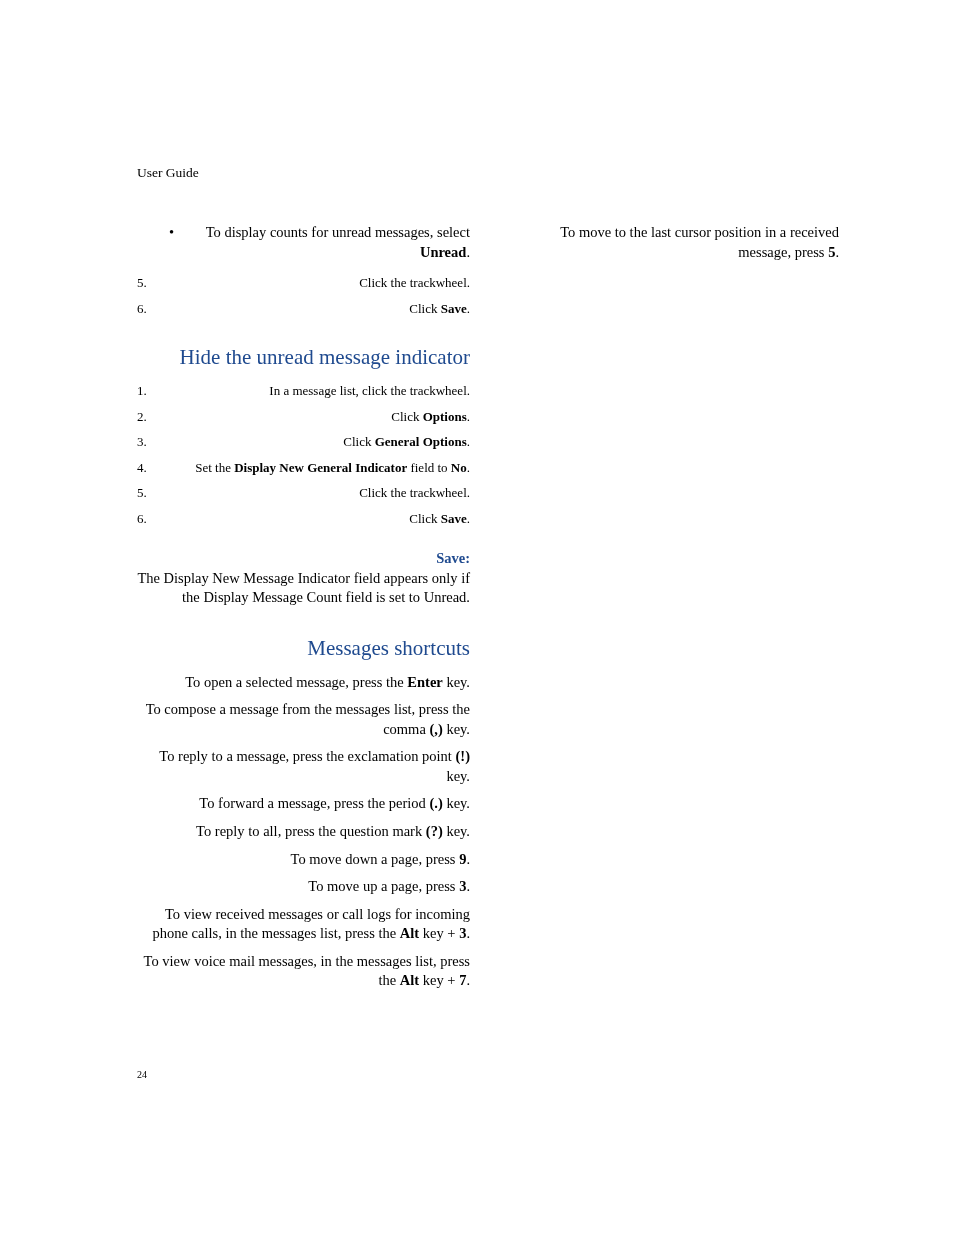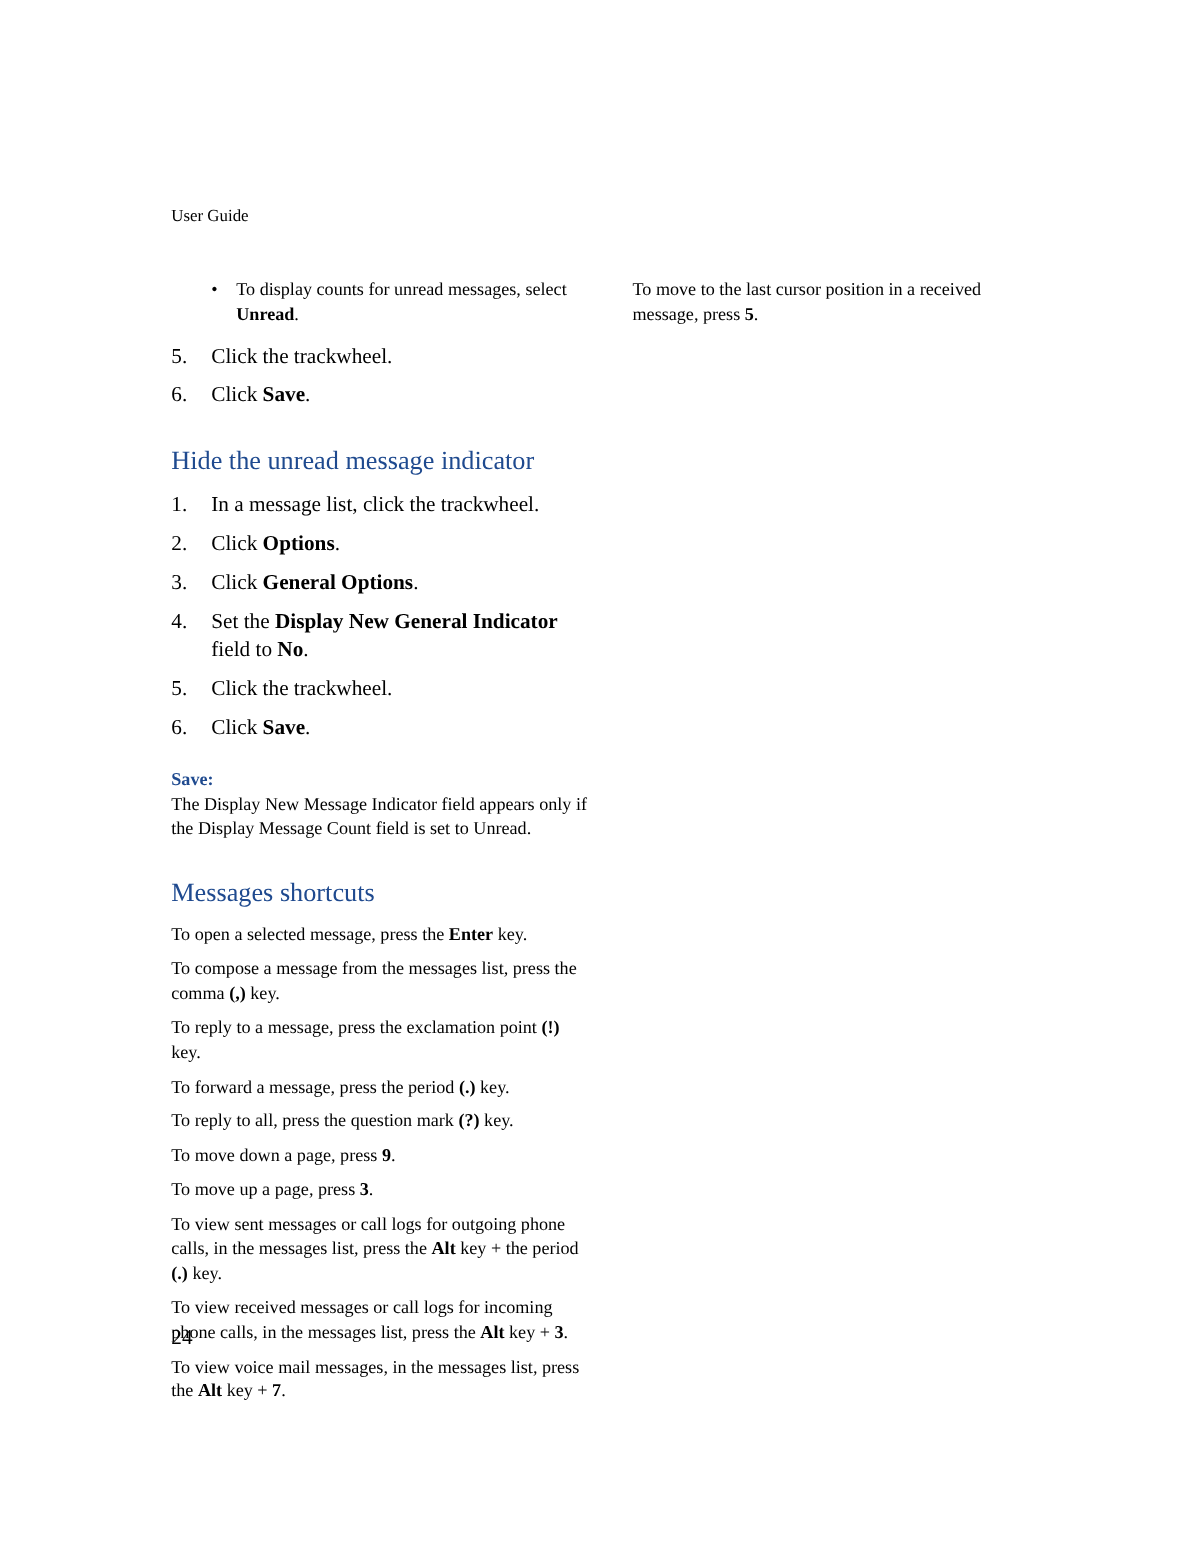--- a/index.html
+++ b/index.html
@@ -18,20 +18,21 @@
   }
   .header {
     font-size: 13.5px;
     margin-bottom: 42px;
     color: #000;
     font-family: Liberation Serif, serif;
   }
   .columns {
     display: flex;
     gap: 36px;
+    text-align: right;
   }
   .col {
     width: 333px;
   }
   .col p {
     font-size: 14.5px;
     line-height: 1.35;
     margin: 0 0 8px 0;
   }
   .bullet-list {
@@ -55,21 +56,21 @@
   .num-list {
     list-style: none;
     margin: 0 0 8px 0;
     padding: 0;
     counter-reset: item var(--start, 0);
   }
   .num-list li {
     counter-increment: item;
     position: relative;
     padding-left: 32px;
-    font-size: 17px;
+    font-size: 13px;
     line-height: 1.35;
     margin-bottom: 8px;
   }
   .num-list li::before {
     content: counter(item) ".";
     position: absolute;
     left: 0;
     top: 0;
   }
   h2 {
@@ -88,21 +89,21 @@
   .note-body {
     font-size: 14.5px;
     line-height: 1.35;
     margin: 0 0 8px 0;
   }
   .bold { font-weight: bold; }
   .page-number {
     position: absolute;
     left: 137px;
     bottom: 155px;
-    font-size: 17px;
+    font-size: 10px;
   }
 </style>
 </head>
 <body>
 
 <div class="page">
   <div class="header">User Guide</div>
 
   <div class="columns">
     <div class="col">
@@ -132,21 +133,20 @@
 
       <h2>Messages shortcuts</h2>
 
       <p><span>To open a selected message, press the </span><span class="bold">Enter</span><span> key.</span></p>
       <p><span>To compose a message from the messages list, press the comma </span><span class="bold">(,)</span><span> key.</span></p>
       <p><span>To reply to a message, press the exclamation point </span><span class="bold">(!)</span><span> key.</span></p>
       <p><span>To forward a message, press the period </span><span class="bold">(.)</span><span> key.</span></p>
       <p><span>To reply to all, press the question mark </span><span class="bold">(?)</span><span> key.</span></p>
       <p><span>To move down a page, press </span><span class="bold">9</span><span>.</span></p>
       <p><span>To move up a page, press </span><span class="bold">3</span><span>.</span></p>
-      <p><span>To view sent messages or call logs for outgoing phone calls, in the messages list, press the </span><span class="bold">Alt</span><span> key + the period </span><span class="bold">(.)</span><span> key.</span></p>
       <p><span>To view received messages or call logs for incoming phone calls, in the messages list, press the </span><span class="bold">Alt</span><span> key + </span><span class="bold">3</span><span>.</span></p>
       <p><span>To view voice mail messages, in the messages list, press the </span><span class="bold">Alt</span><span> key + </span><span class="bold">7</span><span>.</span></p>
 
     </div>
 
     <div class="col">
       <p><span>To move to the last cursor position in a received message, press </span><span class="bold">5</span><span>.</span></p>
     </div>
   </div>
 

